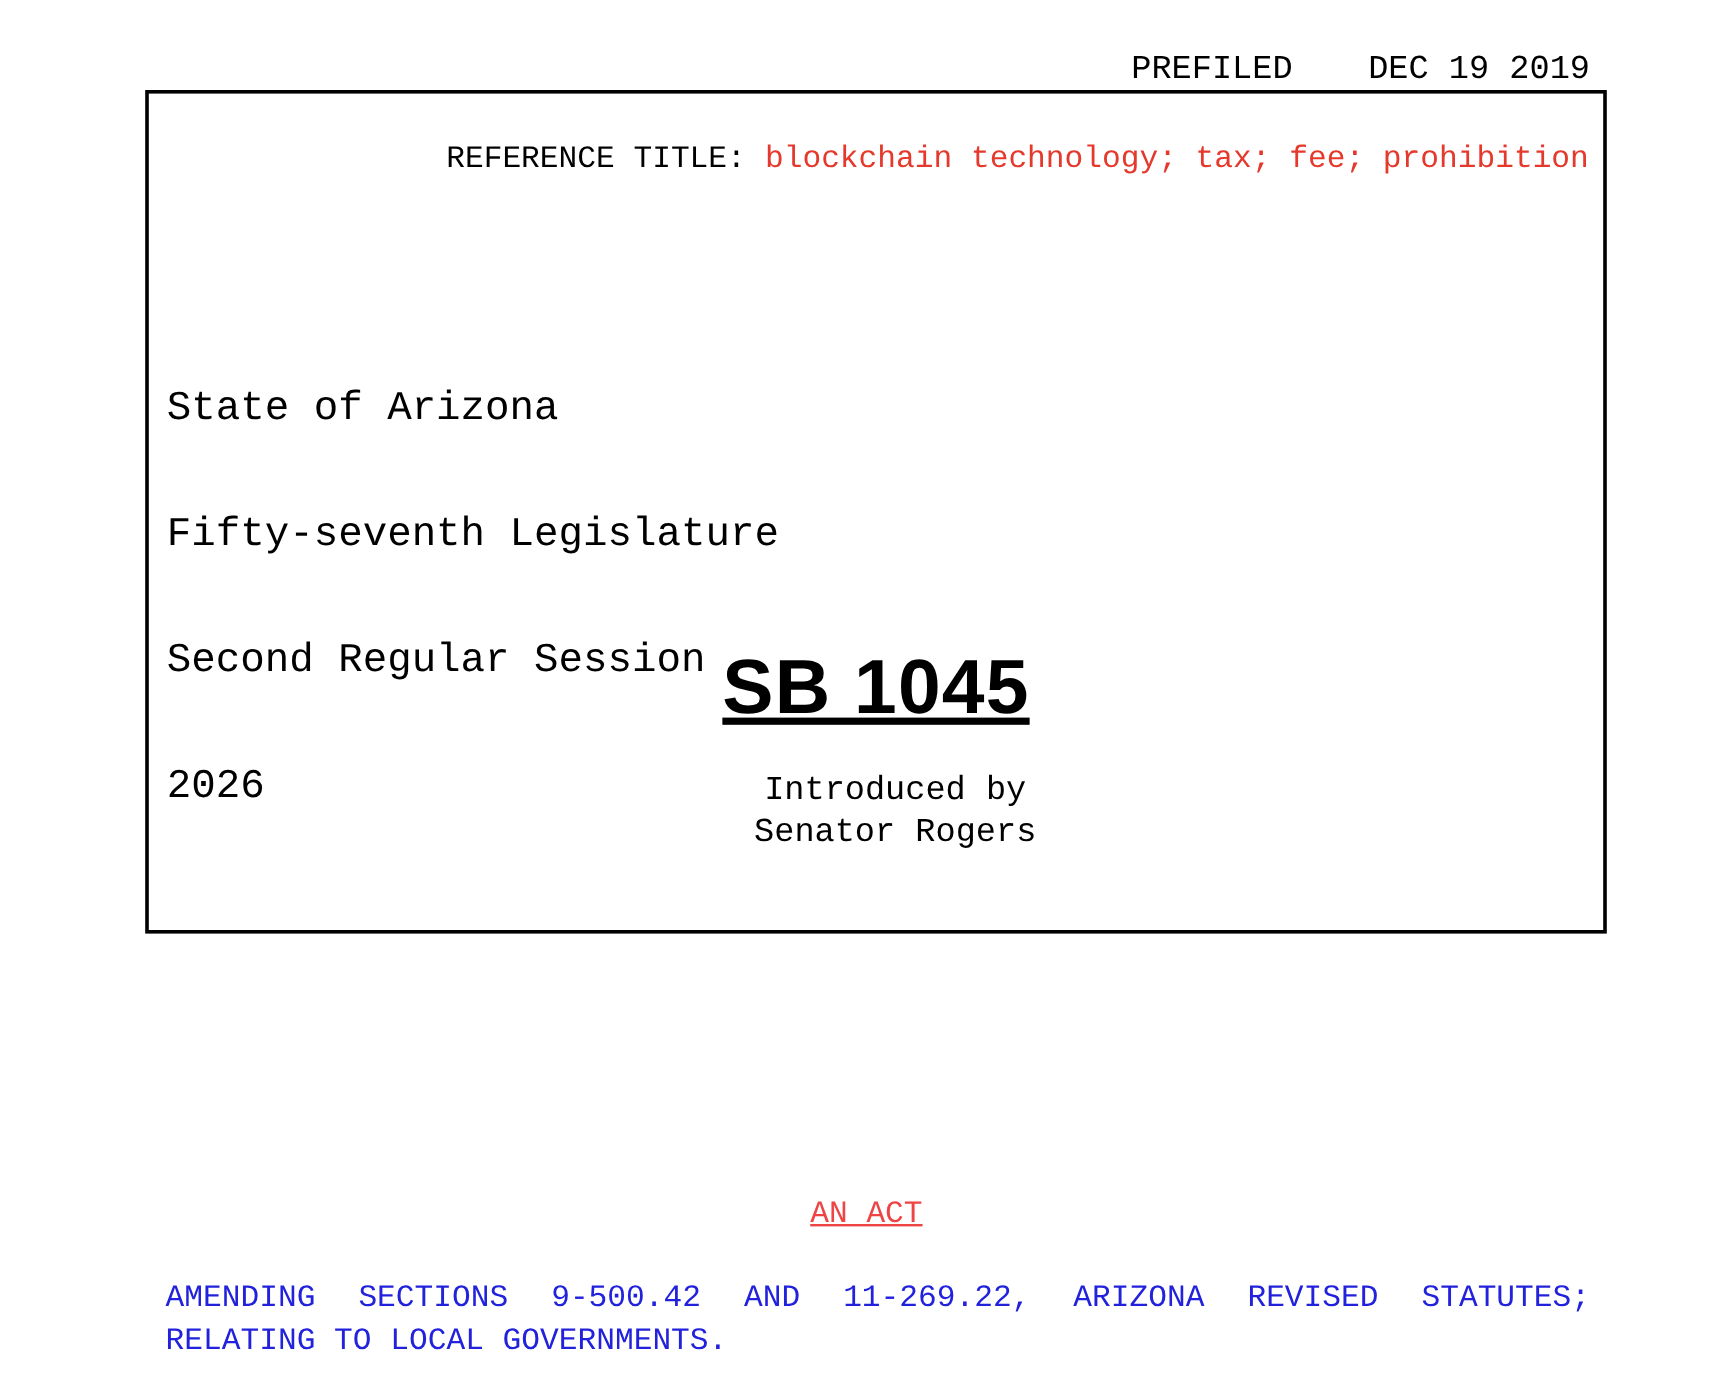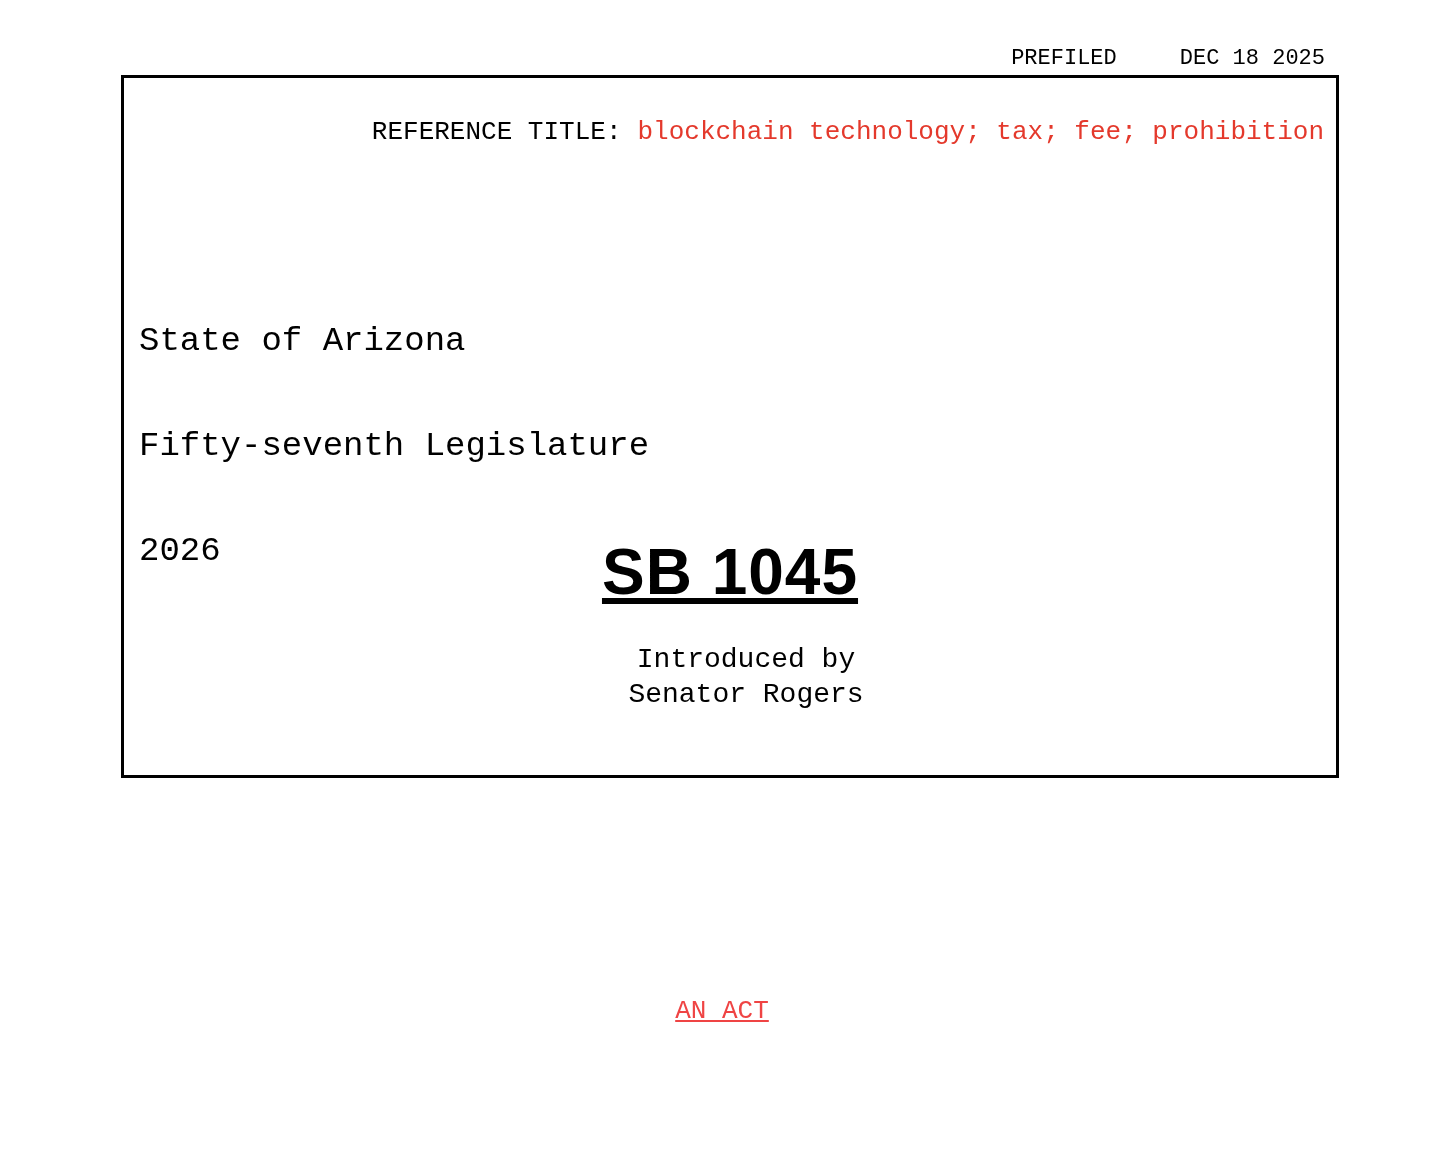--- a/index.html
+++ b/index.html
@@ -15,21 +15,21 @@
     font-family: "Liberation Mono", monospace;
     color: #000000;
     overflow: hidden;
   }
 
   
   .prefiled {
     position: absolute;
     top: 44px;
     right: 119px;
-    font-size: 22px;
+    font-size: 28px;
     line-height: 30px;
     display: flex;
     white-space: pre;
     margin-left: 32px;
   }
   .prefiled .gap { display: inline-block; width: 63px; }
 
   
   .header-box {
     position: absolute;
@@ -116,40 +116,45 @@
   .act-line-plain {
     white-space: pre;
   }
 </style>
 </head>
 <body>
 
 <div class="page">
 
   <div class="prefiled">
-    <span>PREFILED</span><span class="gap"></span><span>DEC 18 2025</span>
+    <span>PREFILED</span><span class="gap"></span><span>DEC 19 2019</span>
   </div>
 
   <div class="header-box">
 
     <div class="ref-line">
       <span>REFERENCE TITLE:</span><span class="ref-title-red">blockchain technology; tax; fee; prohibition</span>
     </div>
 
     <div class="state-block">
       <div>State of Arizona</div>
       <div>Fifty-seventh Legislature</div>
+      <div>Second Regular Session</div>
       <div>2026</div>
     </div>
 
     <div class="bill-number">SB 1045</div>
 
     <div class="intro-block">
       <div>Introduced by</div>
       <div>Senator Rogers</div>
     </div>
 
   </div>
 
   <div class="an-act">AN ACT</div>
 
+  <div class="act-text">
+    <div class="act-line-justified"><span>AMENDING</span><span>SECTIONS</span><span>9-500.42</span><span>AND</span><span>11-269.22,</span><span>ARIZONA</span><span>REVISED</span><span>STATUTES;</span></div>
+    <div class="act-line-plain">RELATING TO LOCAL GOVERNMENTS.</div>
+  </div>
 
 </div>
 
 </body></html>

